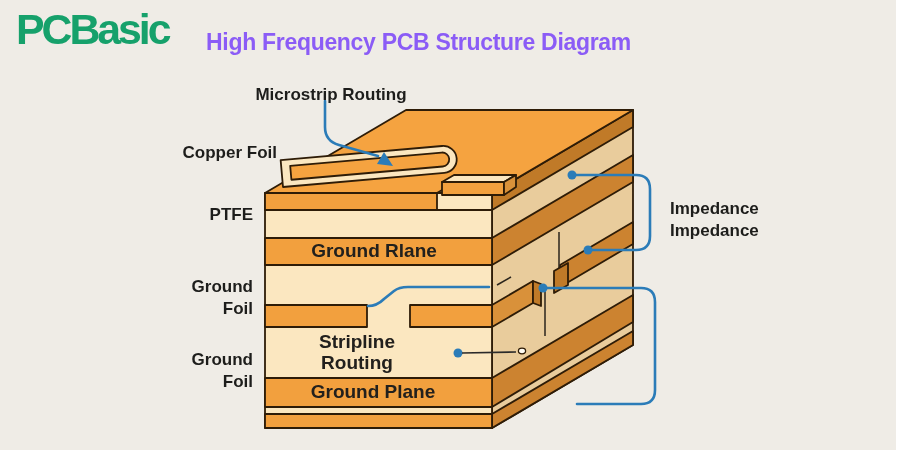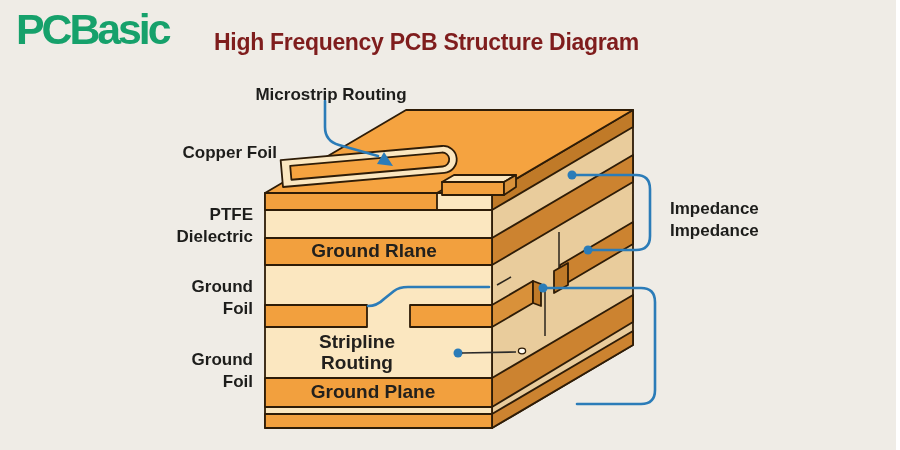--- a/index.html
+++ b/index.html
@@ -9,21 +9,21 @@
     font-family:"Liberation Sans",sans-serif;
   }
   #art{position:absolute;left:0;top:0;width:900px;height:450px;}
   .logo{
     position:absolute;left:16px;top:6px;font-size:42px;font-weight:700;
     letter-spacing:-3px;color:var(--c-logo-green,#16A16B);
     transform:scaleX(1.02);transform-origin:left center;
   }
   .title{
     position:absolute;left:206px;top:29px;font-size:23px;font-weight:700;
-    letter-spacing:-0.3px;color:#7f1d1d;margin-left:8px;
+    letter-spacing:-0.3px;color:#8b5cf6;
   }
   .lbl{
     position:absolute;color:#1d1d1b;font-size:17px;font-weight:600;
     line-height:22px;white-space:nowrap;
   }
   .lbl span{display:block;}
   .lbl.center{text-align:center;}
   .lbl.right{text-align:right;margin-top:8px;}
   .band-lbl{
     position:absolute;color:#22201d;font-size:19px;font-weight:700;
@@ -125,21 +125,20 @@
 
   <div class="logo">PCBasic</div>
   <div class="title">High Frequency PCB Structure Diagram</div>
 
   <div class="lbl center" style="left:231px;top:84px;width:200px;">Microstrip Routing</div>
 
   <div class="lbl right" style="left:157px;top:134px;width:120px;">Copper Foil</div>
 
   <div class="lbl right" style="left:123px;top:196px;width:130px;">
     <span>PTFE</span>
-    <span>Dielectric</span>
   </div>
 
   <div class="lbl right" style="left:123px;top:268px;width:130px;">
     <span>Ground</span>
     <span>Foil</span>
   </div>
 
   <div class="lbl right" style="left:123px;top:341px;width:130px;">
     <span>Ground</span>
     <span>Foil</span>

